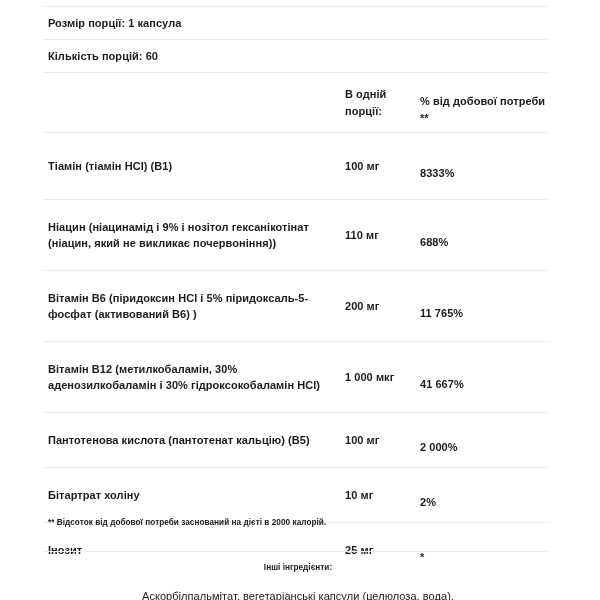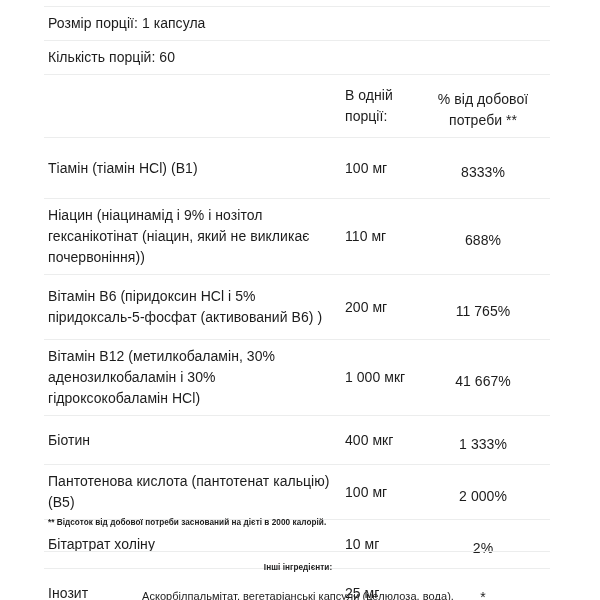--- a/index.html
+++ b/index.html
@@ -27,43 +27,42 @@
     width: 100%;
     border-collapse: collapse;
     table-layout: fixed;
   }
 
   .facts-table tr {
     border-top: 1px solid #eceded;
   }
 
   .facts-table td {
-    font-size: 14px;
-    font-weight: normal;
+    font-size: 11px;
+    font-weight: bold;
     line-height: 1.5;
     color: #1c1c1c;
     letter-spacing: 0.05px;
     padding: 0;
     vertical-align: middle;
   }
 
   
   col.c-name   { width: 301px; }
   col.c-amount { width:  75px; }
   col.c-dv     { width: 130px; }
 
   td.cell-name {
     padding: 6px 8px 6px 4px;
   }
   td.cell-amount {
     padding: 6px 6px 6px 0px;
   }
   td.cell-dv {
-    padding: 14px 4px 6px 0px;
-    text-align: center;
+    padding: 20px 4px 6px 0px;
   }
 
   
   tr.r-serving-size  td { height: 20px; }
   tr.r-servings      td { height: 20px; }
   tr.r-colheads      td { height: 28px; }
   tr.r-tall          td { height: 40px; }
   tr.r-xtall         td { height: 44px; }
   tr.r-short         td { height: 28px; }
 
@@ -155,25 +154,20 @@
         <td class="cell-dv">11 765%</td>
       </tr>
 
 
       <tr class="r-xtall">
         <td class="cell-name">Вітамін B12 (метилкобаламін, 30% аденозилкобаламін і 30% гідроксокобаламін HCl)</td>
         <td class="cell-amount">1 000 мкг</td>
         <td class="cell-dv">41 667%</td>
       </tr>
 
-      <tr class="r-short">
-        <td class="cell-name">Біотин</td>
-        <td class="cell-amount">400 мкг</td>
-        <td class="cell-dv">1 333%</td>
-      </tr>
 
       <tr class="r-short">
         <td class="cell-name">Пантотенова кислота (пантотенат кальцію) (B5)</td>
         <td class="cell-amount">100 мг</td>
         <td class="cell-dv">2 000%</td>
       </tr>
 
       <tr class="r-short">
         <td class="cell-name">Бітартрат холіну</td>
         <td class="cell-amount">10 мг</td>

